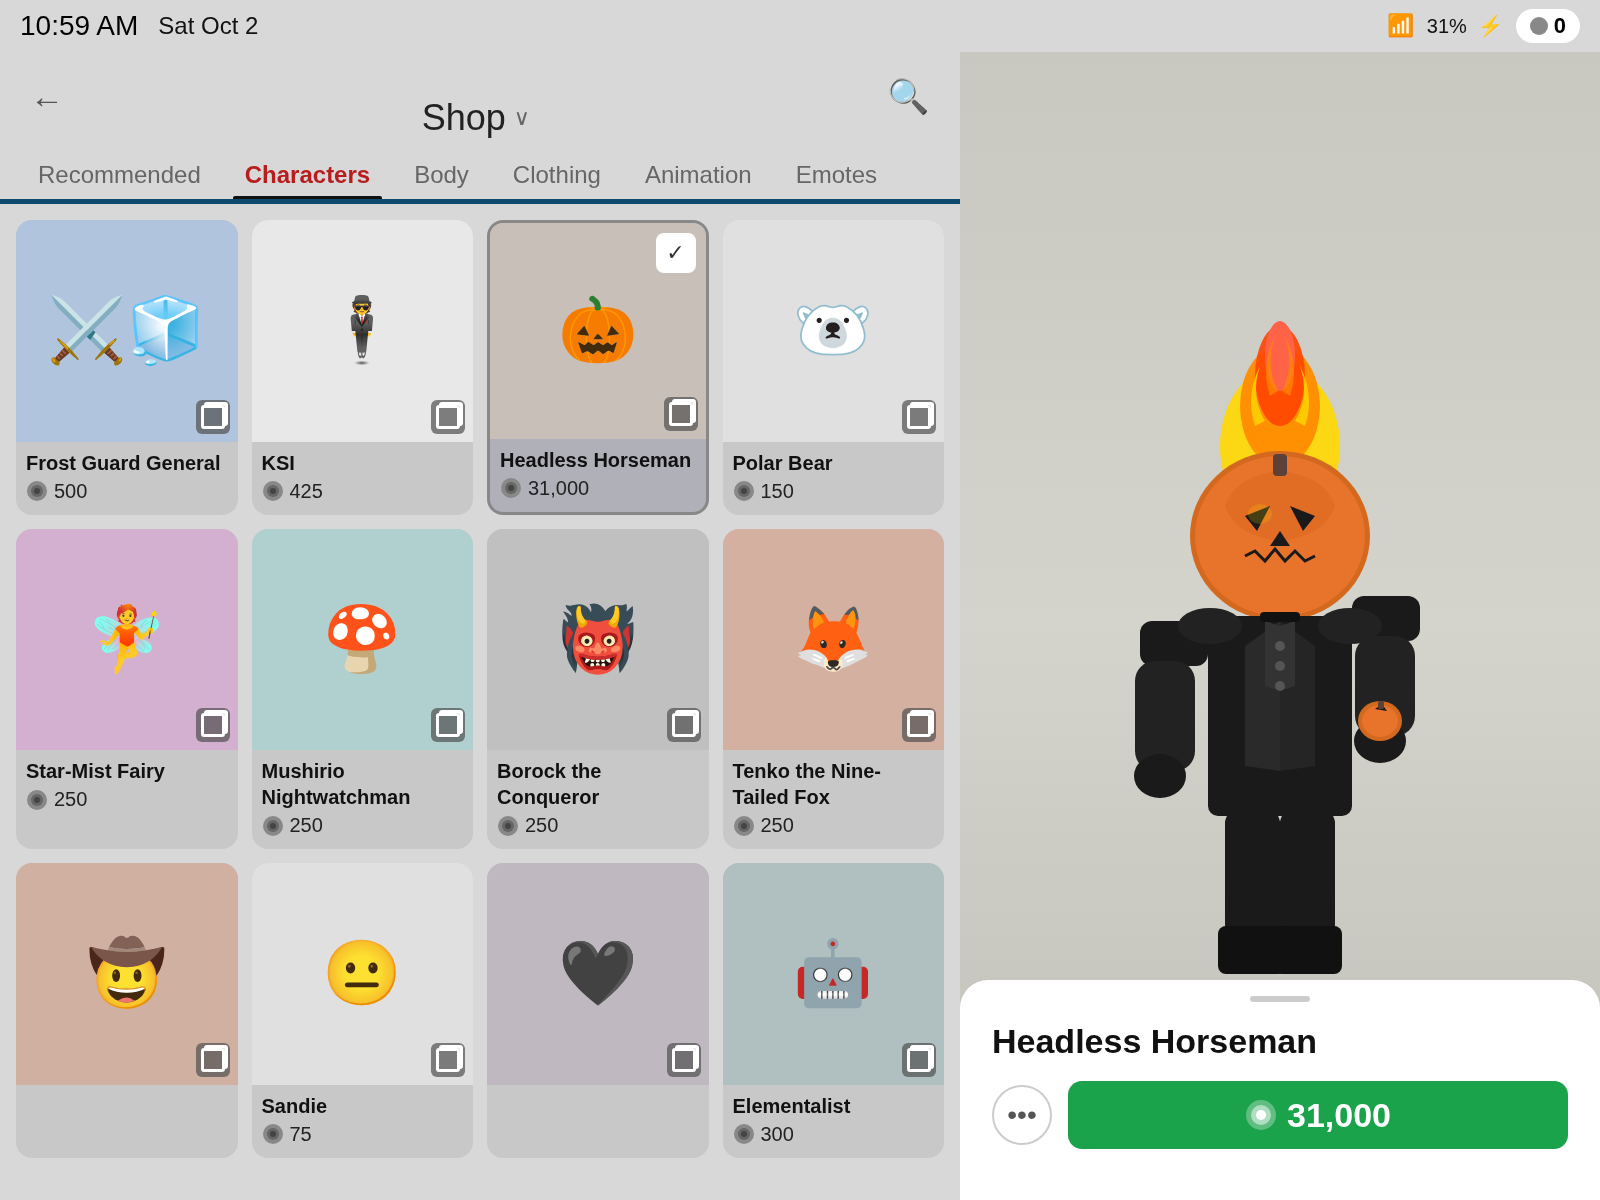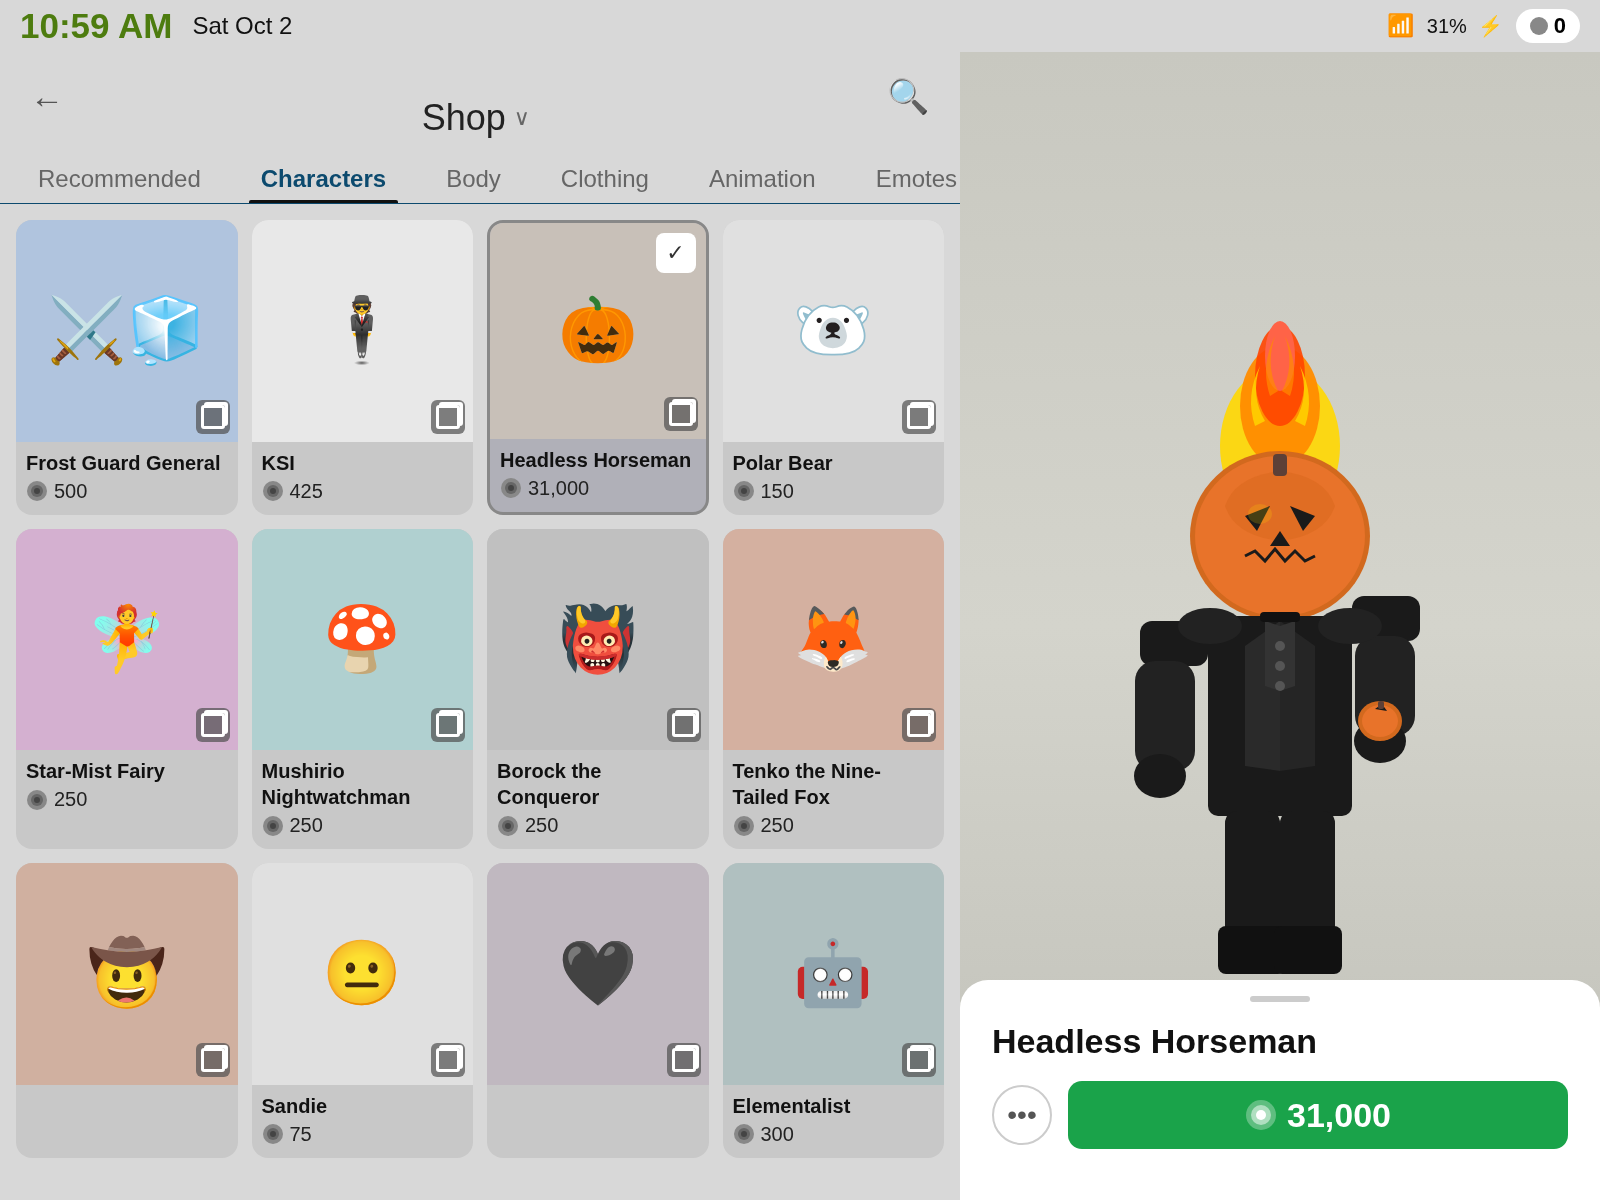--- a/index.html
+++ b/index.html
@@ -18,23 +18,23 @@
       top: 0; left: 0; right: 0;
       height: 52px;
       background: #d8d8d8;
       display: flex;
       align-items: center;
       justify-content: space-between;
       padding: 0 20px;
       z-index: 100;
     }
     .status-time {
-      font-size: 35px;
-      font-weight: 700;
-      color: #4d7c0f;
+      font-size: 28px;
+      font-weight: 400;
+      color: #000000;
     }
     .status-date {
       font-size: 24px;
       color: #111;
     }
     .status-icons {
       display: flex;
       align-items: center;
       gap: 12px;
     }
@@ -99,34 +99,34 @@
     
     .nav-tabs {
       position: absolute;
       top: 140px; left: 0;
       width: 960px;
       height: 64px;
       background: #d8d8d8;
       display: flex;
       align-items: flex-end;
       padding: 0 16px;
-      gap: 16px;
+      gap: 0;
       z-index: 50;
-      border-bottom: 1px solid #0c4a6e;
+      border-bottom: 5px solid #0c4a6e;
     }
     .nav-tab {
       padding: 10px 22px;
       font-size: 24px;
       color: #666;
       cursor: pointer;
       position: relative;
       white-space: nowrap;
     }
     .nav-tab.active {
-      color: #0c4a6e;
+      color: #b91c1c;
       font-weight: 600;
     }
     .nav-tab.active::after {
       content: '';
       position: absolute;
       bottom: 0; left: 10px; right: 10px;
       height: 3px;
       background: #111;
       border-radius: 2px 2px 0 0;
     }

